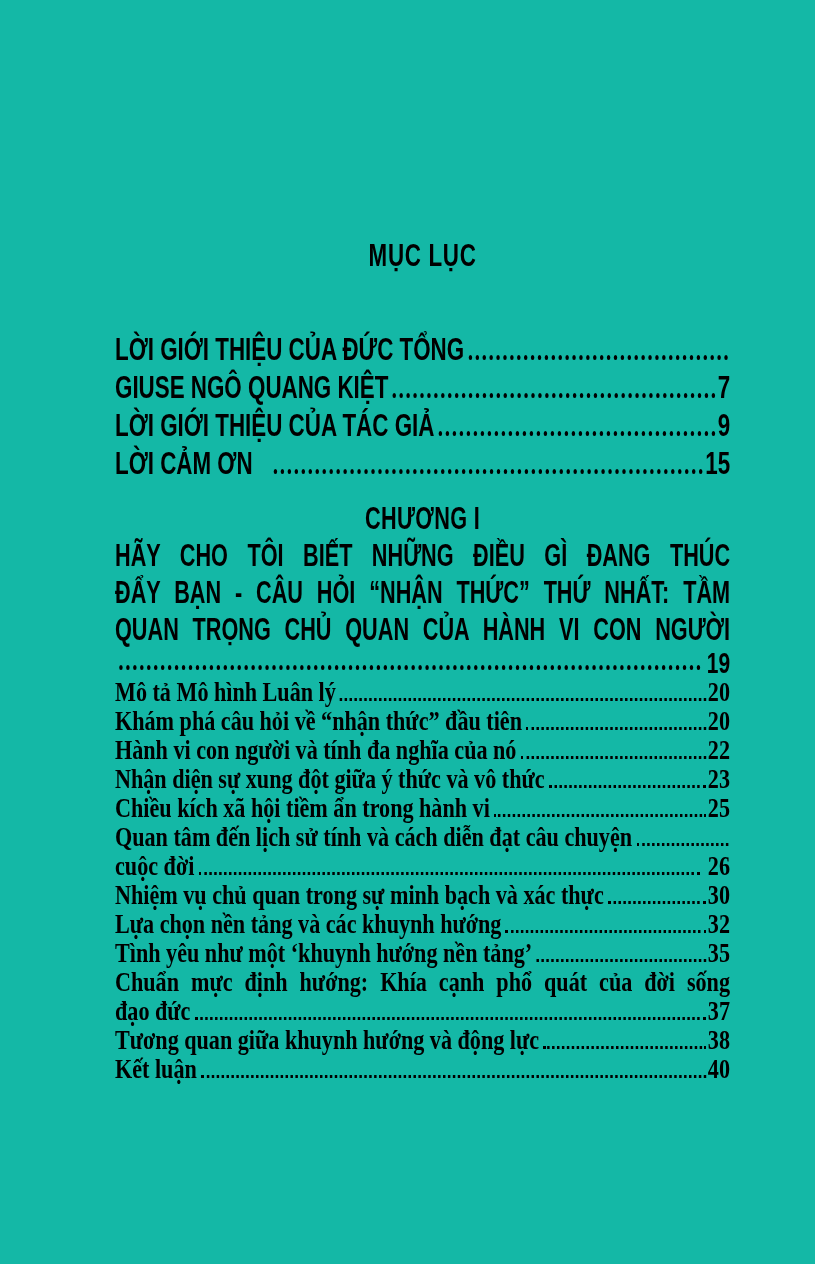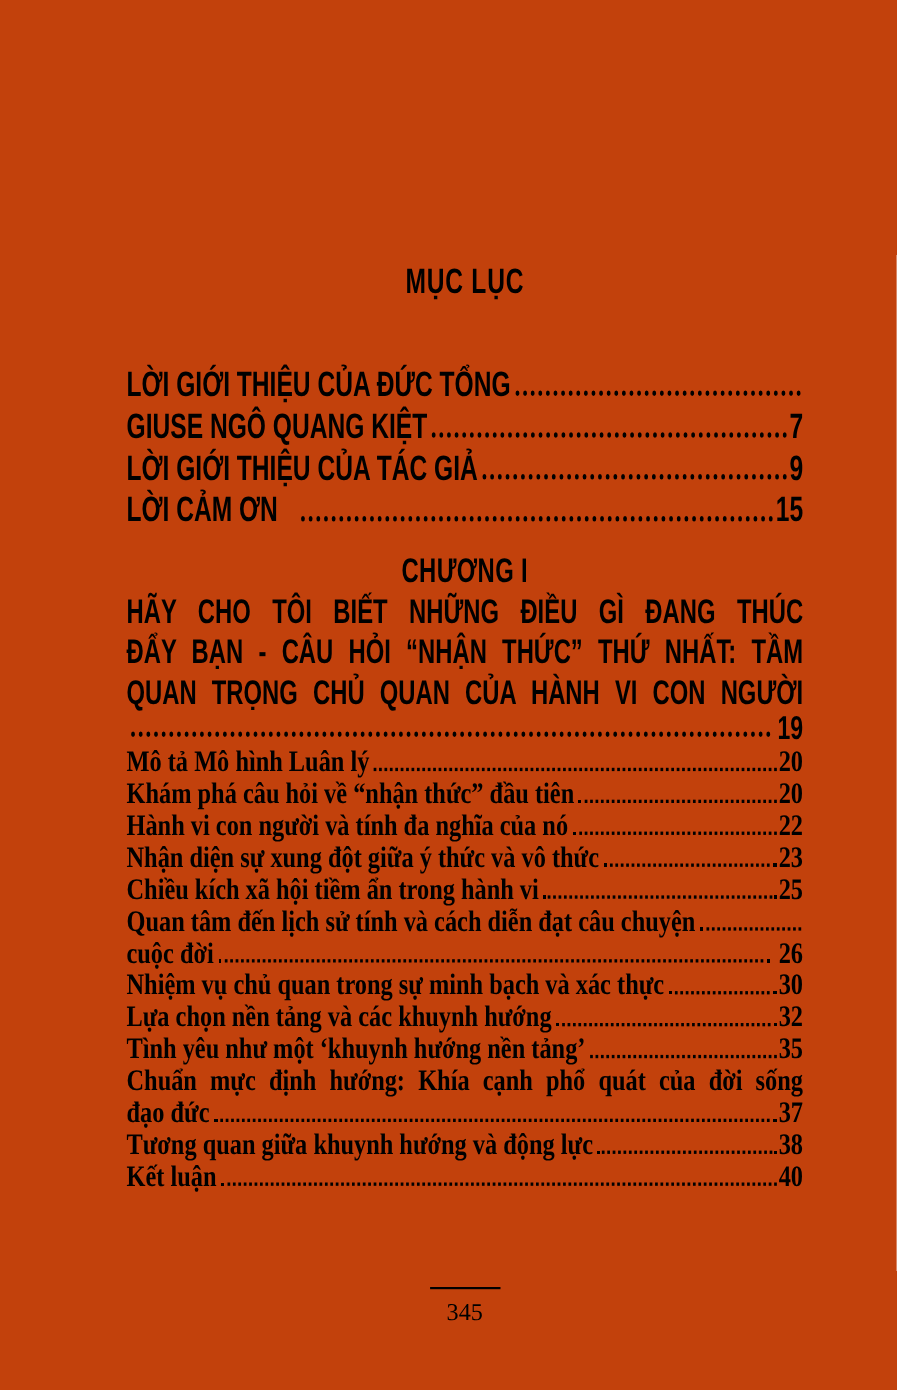--- a/index.html
+++ b/index.html
@@ -4,21 +4,21 @@
 <style>
   html, body { margin: 0; padding: 0; background: #ffffff; }
   body { width: 815px; height: 1264px; overflow: hidden; }
   * { box-sizing: border-box; }
   h1, h2, div, span { margin: 0; padding: 0; }
 
   .page {
     position: relative;
     width: 815px;
     height: 1264px;
-    background: #c2410c;
+    background: #14b8a6;
     color: #000000;
     overflow: hidden;
   }
   .content {
     position: absolute;
     left: 115px;
     top: 0;
     width: 615px;
   }
 
@@ -254,19 +254,15 @@
           <span class="pg">38</span>
         </div>
 
         <div class="serif-row">
           <span class="entry-text">Kết luận</span>
           <span class="leader"></span>
           <span class="pg">40</span>
         </div>
       </div>
 
-    <div class="footer">
-      <div class="footer-rule"></div>
-      <div class="footer-page">345</div>
-    </div>
 
   </div>
 </div>
 
 </body></html>

